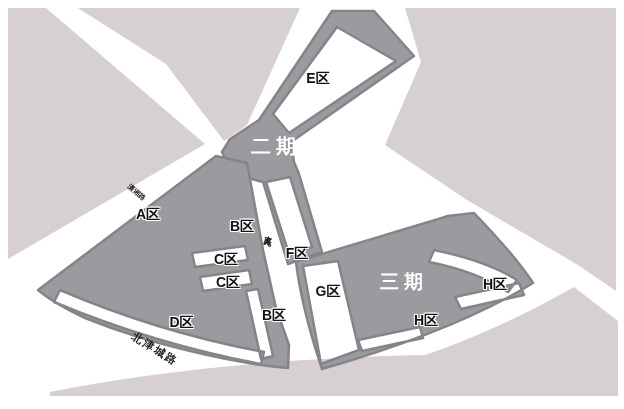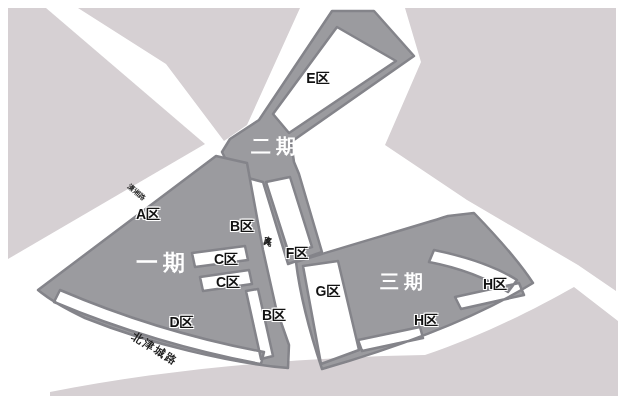--- a/index.html
+++ b/index.html
@@ -66,21 +66,20 @@
                M246,291 L258,289 L273,356 L261,359 Z"></path>
       <path d="M296,262 C340,248 410,228 448,216 L474,213 C502,242 520,263 533,283 C478,317 398,347 322,369 C309,330 300,295 296,262 Z
                M303,266 L338,261 L359,350 L321,364 Z
                M434,250 C468,257 498,268 517,280 L508,292 C488,279 460,268 429,262 Z
                M455,297 L519,283 L524,295 L461,309 Z
                M358,340 L420,327 L423,338 L362,351 Z"></path>
     </g>
   </svg>
 
   <div class="lbl phase phase2" style="left:264px;top:146px;margin-left:12px;">二期</div>
-  <div class="lbl phase phase1" style="left:163px;top:263px;">一期</div>
   <div class="lbl phase phase3" style="left:404px;top:281px;">三期</div>
 
   <div class="lbl zone" style="left:318px;top:78px;">E区</div>
   <div class="lbl zone" style="left:148px;top:214px;">A区</div>
   <div class="lbl zone" style="left:242px;top:226px;">B区</div>
   <div class="lbl zone" style="left:297px;top:209px;margin-top:44px;">F区</div>
   <div class="lbl zone" style="left:226px;top:259px;">C区</div>
   <div class="lbl zone" style="left:228px;top:282px;">C区</div>
   <div class="lbl zone" style="left:167px;top:322px;padding-left:29px;">D区</div>
   <div class="lbl zone" style="left:274px;top:315px;">B区</div>

